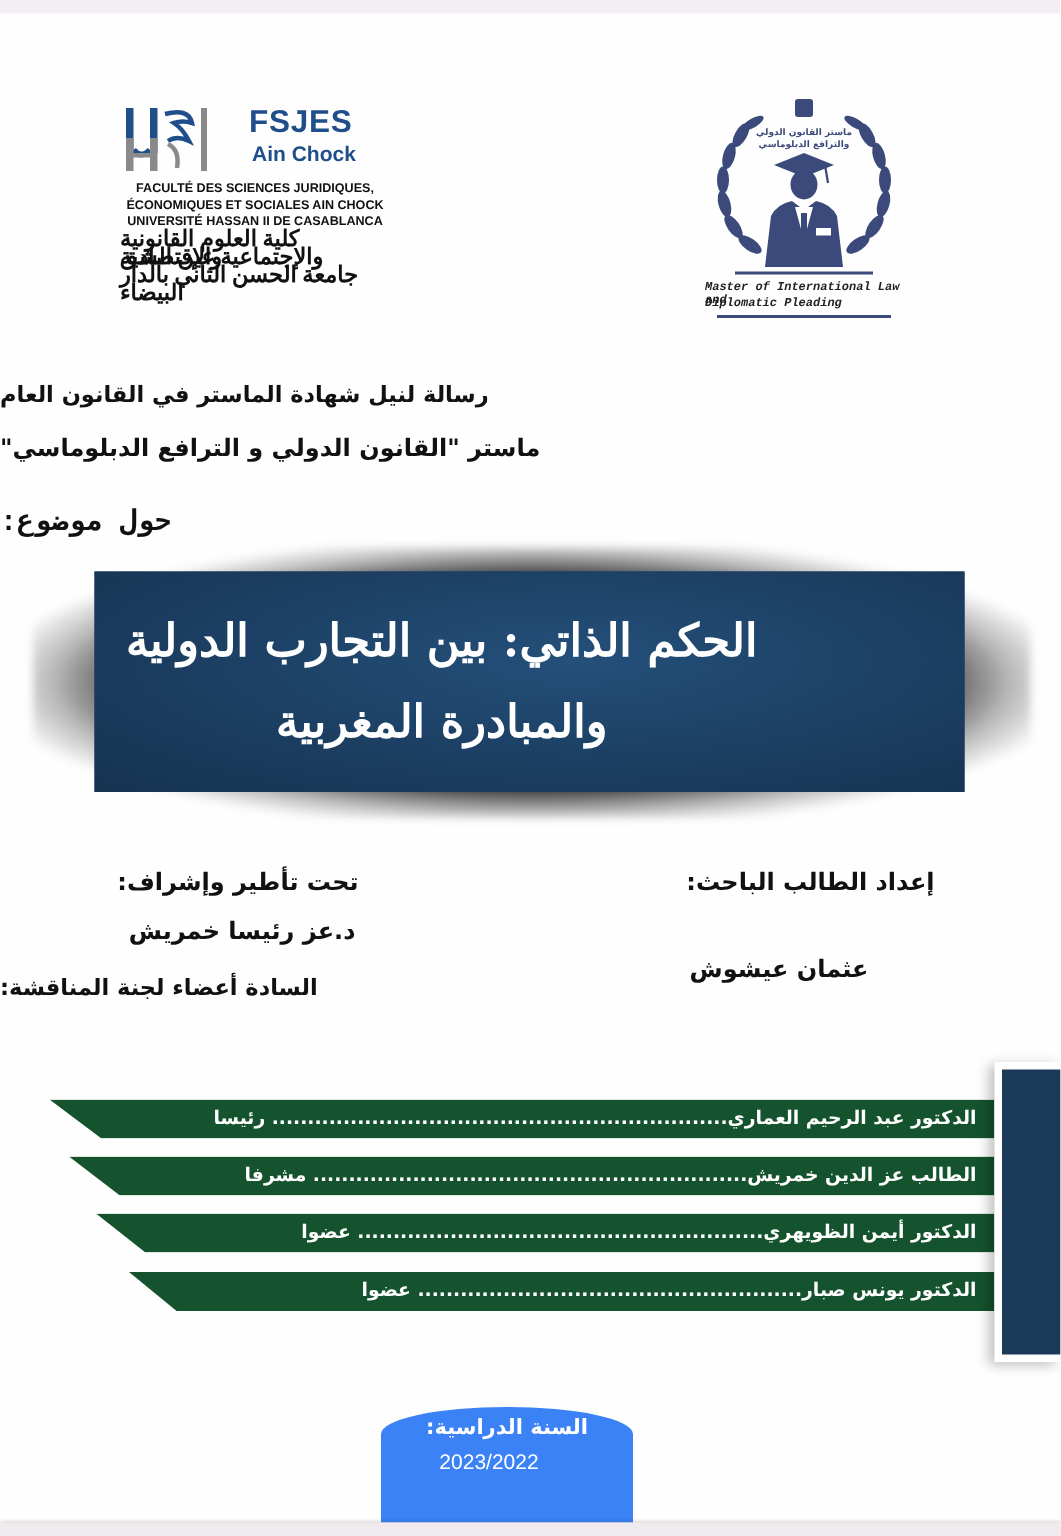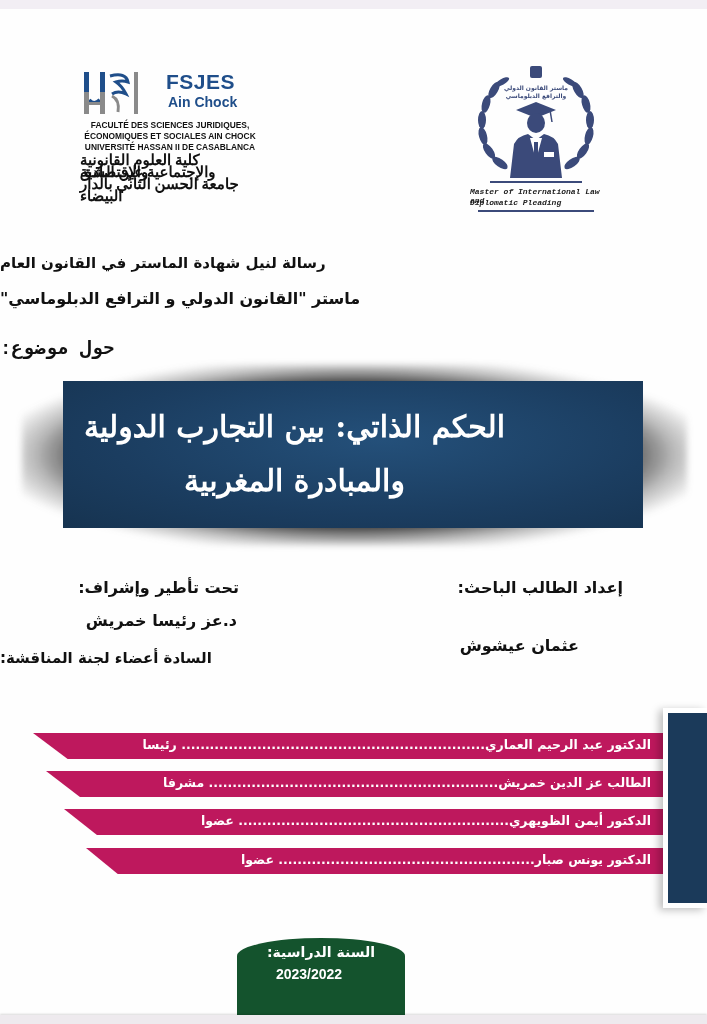--- a/index.html
+++ b/index.html
@@ -26,28 +26,28 @@
     background:
       radial-gradient(ellipse at 50% 50%, rgba(20,20,20,0.85) 55%, rgba(60,60,60,0.35) 68%, rgba(255,255,255,0) 78%);
     filter: blur(3px); }
   .title-box { position:absolute; left:63px; top:381px; width:580px; height:147px; background:#1b3d60;
     background-image: radial-gradient(ellipse at 55% 40%, #24507a 0%, #1b3d60 60%, #163350 100%); }
   .title-box .t { position:absolute; left:0; width:463px; text-align:center; direction:rtl; color:#fff; font-family:"DejaVu Serif", serif; font-weight:bold; }
 
   .info { position:absolute; direction:rtl; font-weight:bold; font-size:16px; color:#111; }
 
   
-  .row { position:absolute; height:26px; background:#be185d; }
+  .row { position:absolute; height:26px; background:#14532d; }
   .row .lbl { position:absolute; right:12px; top:4px; direction:rtl; color:#fff; font-weight:bold; font-size:12.5px; white-space:nowrap; }
   .side-box { position:absolute; left:663px; top:708px; width:44px; height:200px; background:#fff; box-shadow:-4px 2px 8px rgba(0,0,0,0.25); }
   .side-box .inner { position:absolute; left:5px; top:5px; width:39px; height:190px; background:#1b3a5a; }
 
-  .year-box { position:absolute; left:237px; top:938px; width:168px; height:77px; background:#14532d; border-radius:50% 50% 0 0 / 18px 18px 0 0; text-align:center; color:#fff; }
+  .year-box { position:absolute; left:254px; top:938px; width:168px; height:77px; background:#3b82f6; border-radius:50% 50% 0 0 / 18px 18px 0 0; text-align:center; color:#fff; }
   .year-box .y1 { position:absolute; left:0; width:168px; top:6px; font-weight:bold; font-size:14px; direction:rtl; }
-  .year-box .y2 { position:absolute; left:0; width:144px; top:28px; font-weight:bold; font-size:14px; font-family:"Liberation Sans", sans-serif;text-align:center; }
+  .year-box .y2 { position:absolute; left:0; width:144px; top:28px; font-weight:normal; font-size:14px; font-family:"Liberation Sans", sans-serif;text-align:center; }
 </style>
 </head>
 <body>
 
 <div class="topbar"></div>
 
 <div class="logo-left">
   <svg class="mark" viewBox="0 0 60 42">
     <rect x="2" y="0" width="5" height="30" fill="#1f4e8a"></rect>
     <rect x="18" y="0" width="5" height="30" fill="#1f4e8a"></rect>

